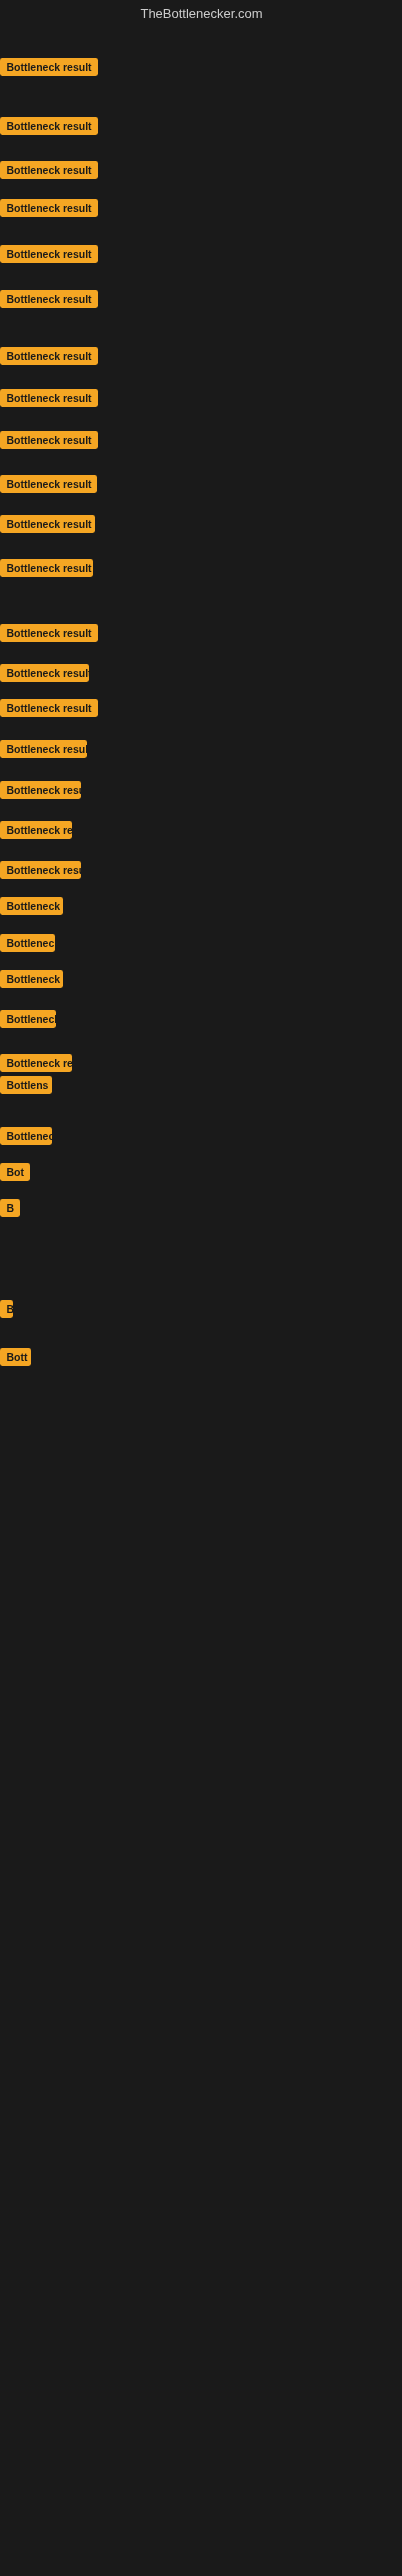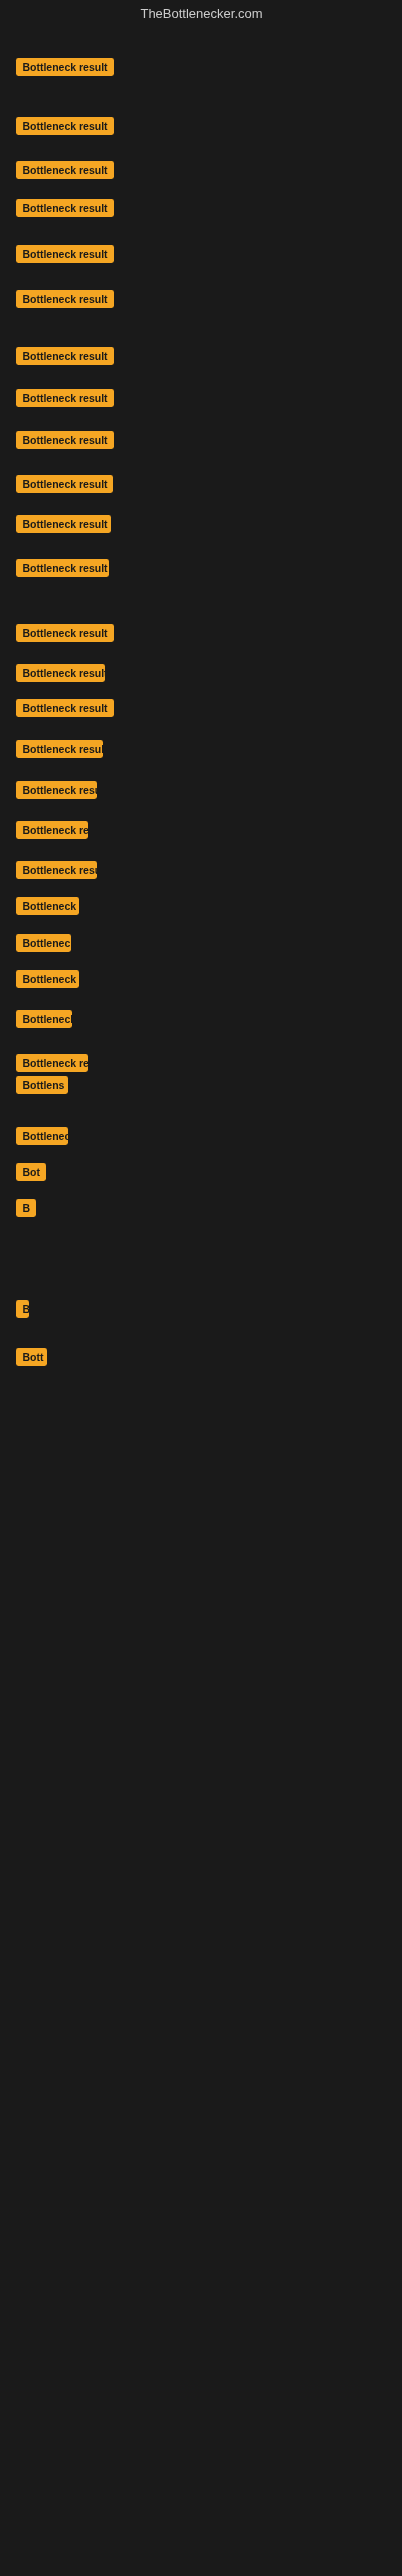--- a/index.html
+++ b/index.html
@@ -39,21 +39,21 @@
       display: inline-block;
       white-space: nowrap;
       overflow: hidden;
     }
   </style>
 </head>
 <body>
 
 <div class="site-title">TheBottlenecker.com</div>
 
-<div id="items-container" style="position:relative; width:343px; height:2536px;margin-left:16px;">
+<div id="items-container" style="position:relative; width:343px; height:2536px;">
 <div class="bottleneck-item" style="top: 30px; left: 0px;"><span class="bottleneck-badge" style="max-width: 109px;">Bottleneck result</span></div>
     <div class="bottleneck-item" style="top: 89px; left: 0px;"><span class="bottleneck-badge" style="max-width: 101px;">Bottleneck result</span></div>
     <div class="bottleneck-item" style="top: 133px; left: 0px;"><span class="bottleneck-badge" style="max-width: 101px;">Bottleneck result</span></div>
     <div class="bottleneck-item" style="top: 171px; left: 0px;"><span class="bottleneck-badge" style="max-width: 105px;">Bottleneck result</span></div>
     <div class="bottleneck-item" style="top: 217px; left: 0px;"><span class="bottleneck-badge" style="max-width: 105px;">Bottleneck result</span></div>
     <div class="bottleneck-item" style="top: 262px; left: 0px;"><span class="bottleneck-badge" style="max-width: 105px;">Bottleneck result</span></div>
     <div class="bottleneck-item" style="top: 319px; left: 0px;"><span class="bottleneck-badge" style="max-width: 105px;">Bottleneck result</span></div>
     <div class="bottleneck-item" style="top: 361px; left: 0px;"><span class="bottleneck-badge" style="max-width: 103px;">Bottleneck result</span></div>
     <div class="bottleneck-item" style="top: 403px; left: 0px;"><span class="bottleneck-badge" style="max-width: 103px;">Bottleneck result</span></div>
     <div class="bottleneck-item" style="top: 447px; left: 0px;"><span class="bottleneck-badge" style="max-width: 97px;">Bottleneck result</span></div>

